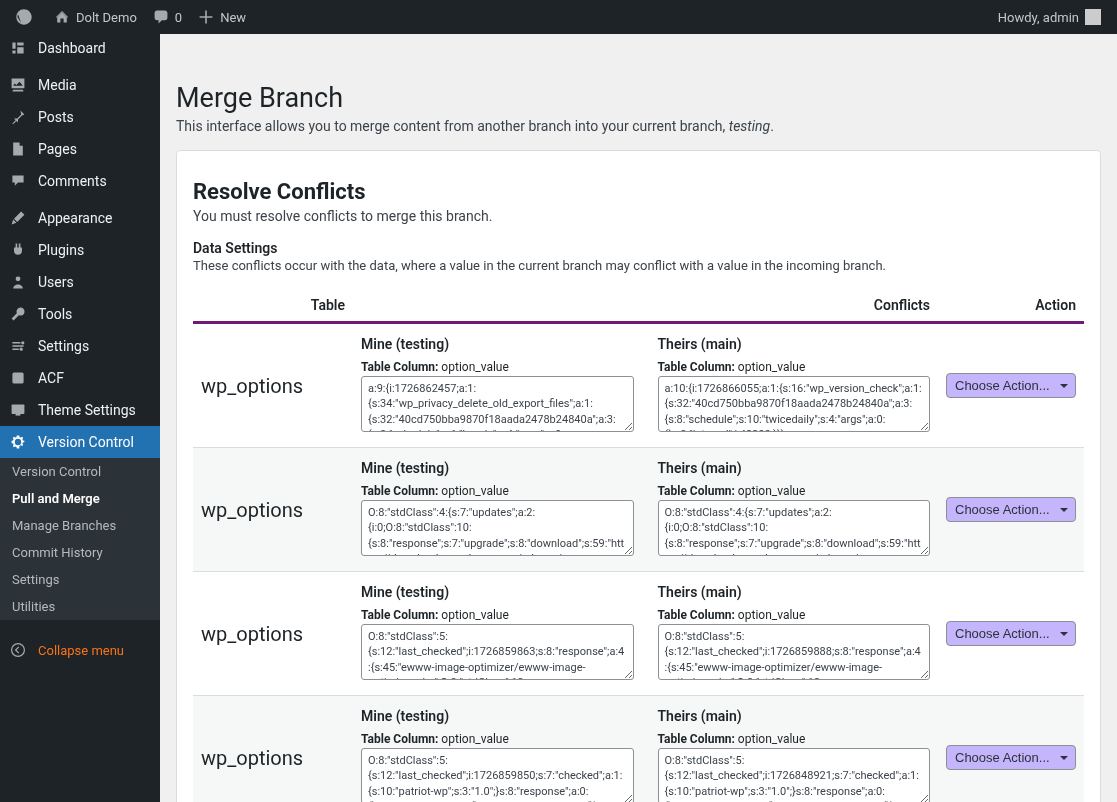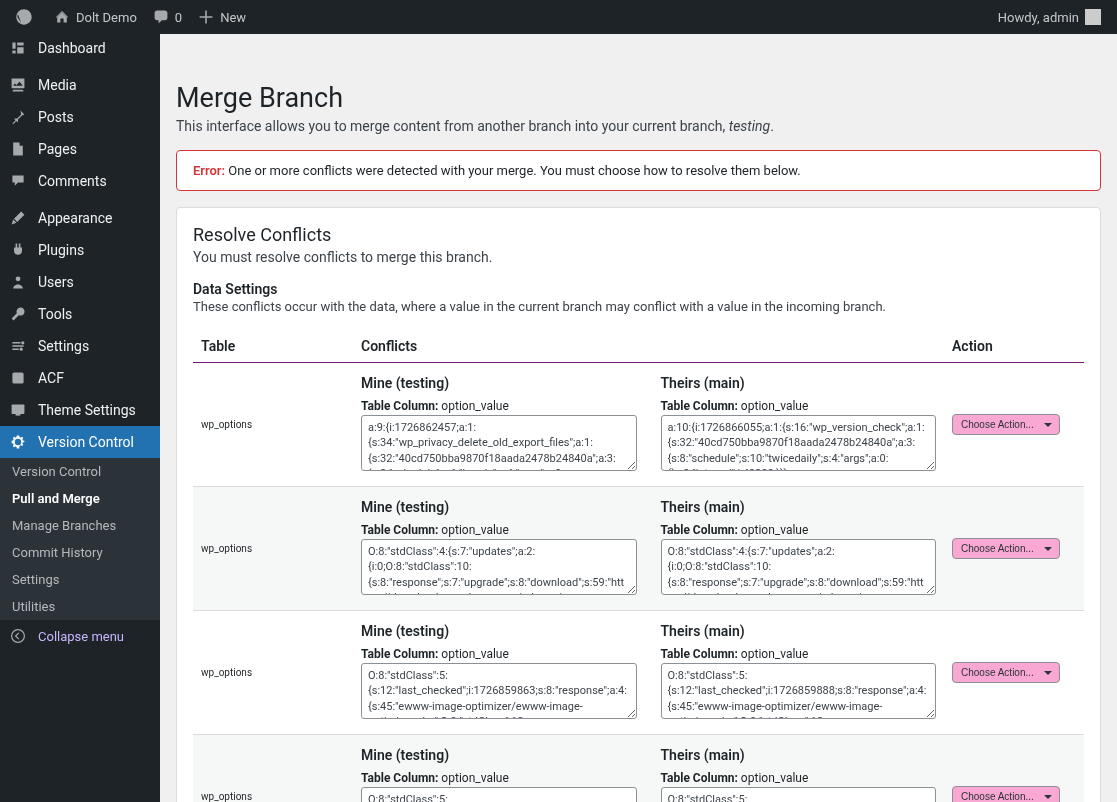--- a/index.html
+++ b/index.html
@@ -77,24 +77,24 @@
   #adminmenu .submenu { background: #2c3338; }
   #adminmenu .submenu .sub-item {
     padding: 6px 12px;
     font-size: 13px;
     color: #b4b9be;
     cursor: pointer;
   }
   #adminmenu .submenu .sub-item.current { color: #fff; font-weight: 600; }
 
   #adminmenu .collapse {
-    padding: 8px 10px;
+    padding: 22px 10px;
     display: flex;
     align-items: center;
-    color: #c4b5fd;
+    color: #f97316;
     cursor: pointer;
     font-size: 13px;
   }
   #adminmenu .collapse .ci { width: 20px; margin-right: 8px; display:flex; }
   #adminmenu .collapse svg { fill:#a7aaad; width:16px; height:16px; }
 
   
   #content {
     margin-left: 160px;
     padding: 16px;
@@ -124,37 +124,37 @@
   }
   .error-box .label { color: #d63638; font-weight: 600; }
 
   .panel {
     background: #fff;
     border: 1px solid #dcdcde;
     border-radius: 4px;
     padding: 16px;
   }
   .section-title {
-    font-size: 18px;
-    font-weight: 400;
-    margin: 0 0 4px 0;
+    font-size: 22px;
+    font-weight: 700;
+    margin: 12px 0 4px 0;
   }
   .section-desc { font-size: 14px; margin: 0 0 16px 0; color: #3c434a; }
   .sub-head { font-weight: 600; margin: 8px 0 2px 0; font-size: 14px; }
   .sub-desc { margin: 0 0 16px 0; color: #3c434a; }
 
   table.conflicts {
     width: 100%;
     border-collapse: collapse;
     font-size: 14px;
   }
   table.conflicts thead th {
-    text-align: left;
+    text-align: right;
     padding: 8px;
-    border-bottom: 1px solid #701a75;
+    border-bottom: 3px solid #701a75;
     font-weight: 600;
     color: #1d2327;
   }
   table.conflicts tbody tr:nth-child(even) { background: #f6f7f7; }
   table.conflicts td {
     padding: 12px 8px;
     vertical-align: middle;
     border-bottom: 1px solid #dcdcde;
     color: #1d2327;
   }
@@ -174,40 +174,40 @@
     padding: 4px 6px;
     font-family: inherit;
     line-height: 1.4;
     overflow: hidden;
   }
   .action-select {
     appearance: none;
     -webkit-appearance: none;
     border: 1px solid #8c8f94;
     border-radius: 4px;
-    background: #f9a8d4;
-    font-size: 10px;
+    background: #c4b5fd;
+    font-size: 13px;
     padding: 4px 24px 4px 8px;
     color: #2c3338;
     cursor: pointer;
     position: relative;
   }
   .select-wrap { position: relative; display: inline-block; }
   .select-wrap::after {
     content: "";
     position: absolute;
     right: 8px;
     top: 50%;
     margin-top: -2px;
     border: 4px solid transparent;
     border-top-color: #2c3338;
     pointer-events: none;
   }
 
-  td.table-name { font-size: 10px; color: #1d2327; width: 160px; }
+  td.table-name { font-size: 20px; color: #1d2327; width: 160px; }
   td.action-cell { width: 140px; text-align: left; }
 </style>
 </head>
 <body>
 
 <div id="adminbar">
   <div class="left">
     <div class="item">
       <span class="icon">
         <svg viewBox="0 0 20 20" width="16" height="16">
@@ -380,23 +380,20 @@
     <span>Collapse menu</span>
   </div>
 </div>
 
 <div id="content">
   <h1 class="page-title">Merge Branch</h1>
   <p class="page-subtitle">
     <span>This interface allows you to merge content from another branch into your current branch, </span><em>testing</em><span>.</span>
   </p>
 
-  <div class="error-box">
-    <span class="label">Error:</span><span> One or more conflicts were detected with your merge. You must choose how to resolve them below.</span>
-  </div>
 
   <div class="panel">
     <h2 class="section-title">Resolve Conflicts</h2>
     <p class="section-desc">You must resolve conflicts to merge this branch.</p>
 
     <div class="sub-head">Data Settings</div>
     <p class="sub-desc">These conflicts occur with the data, where a value in the current branch may conflict with a value in the incoming branch.</p>
 
     <table class="conflicts">
       <thead>

